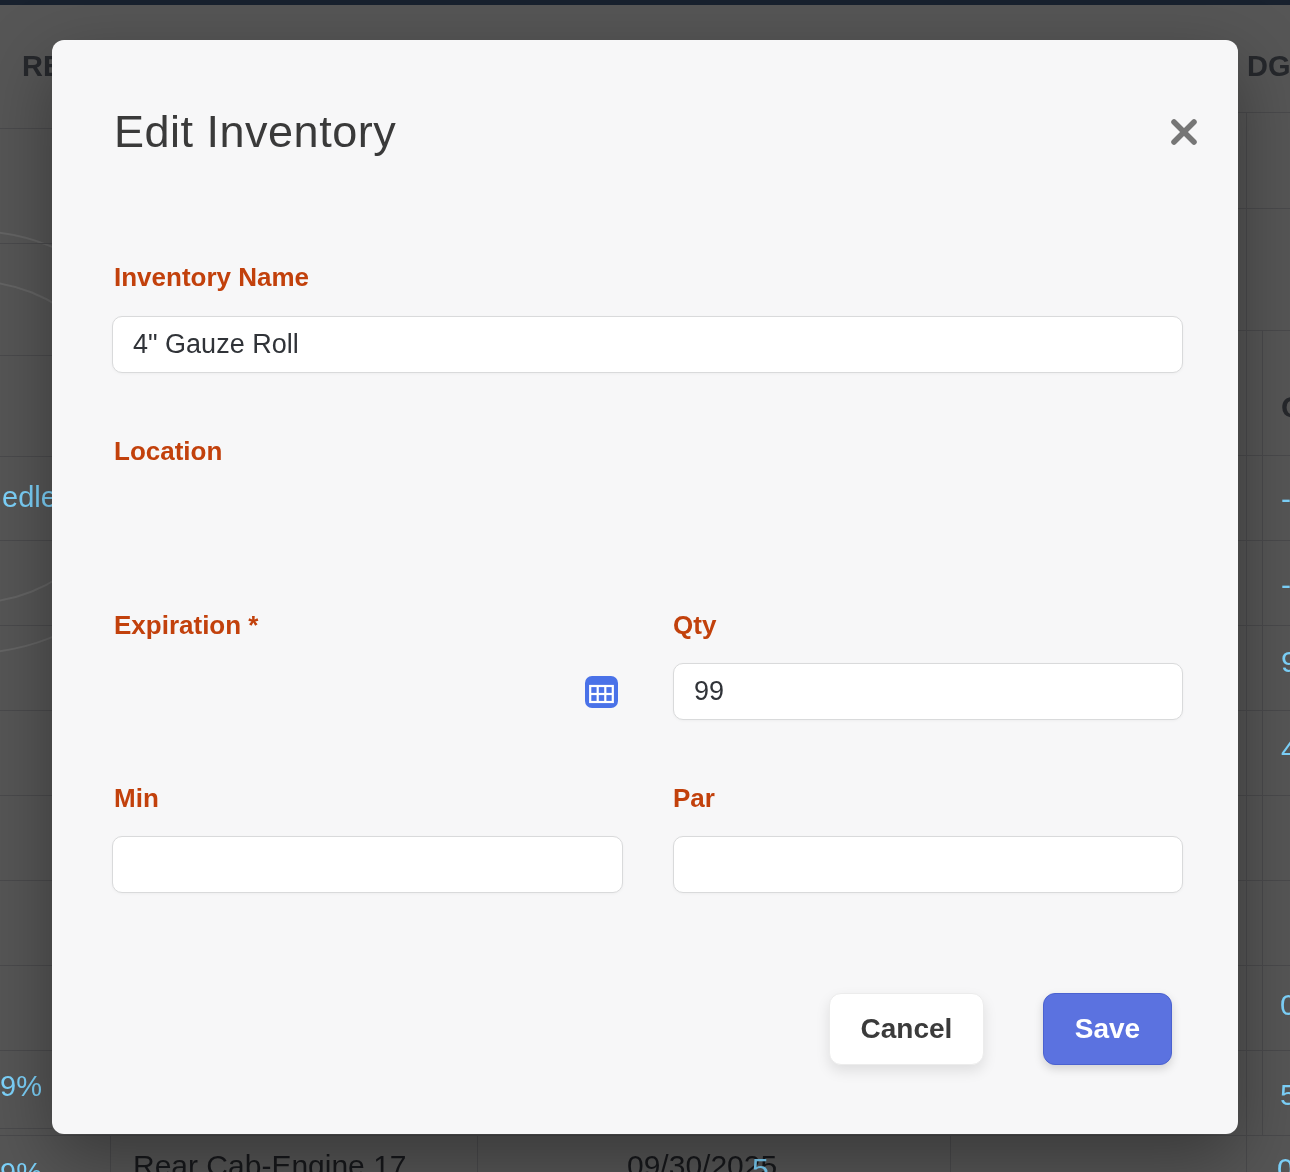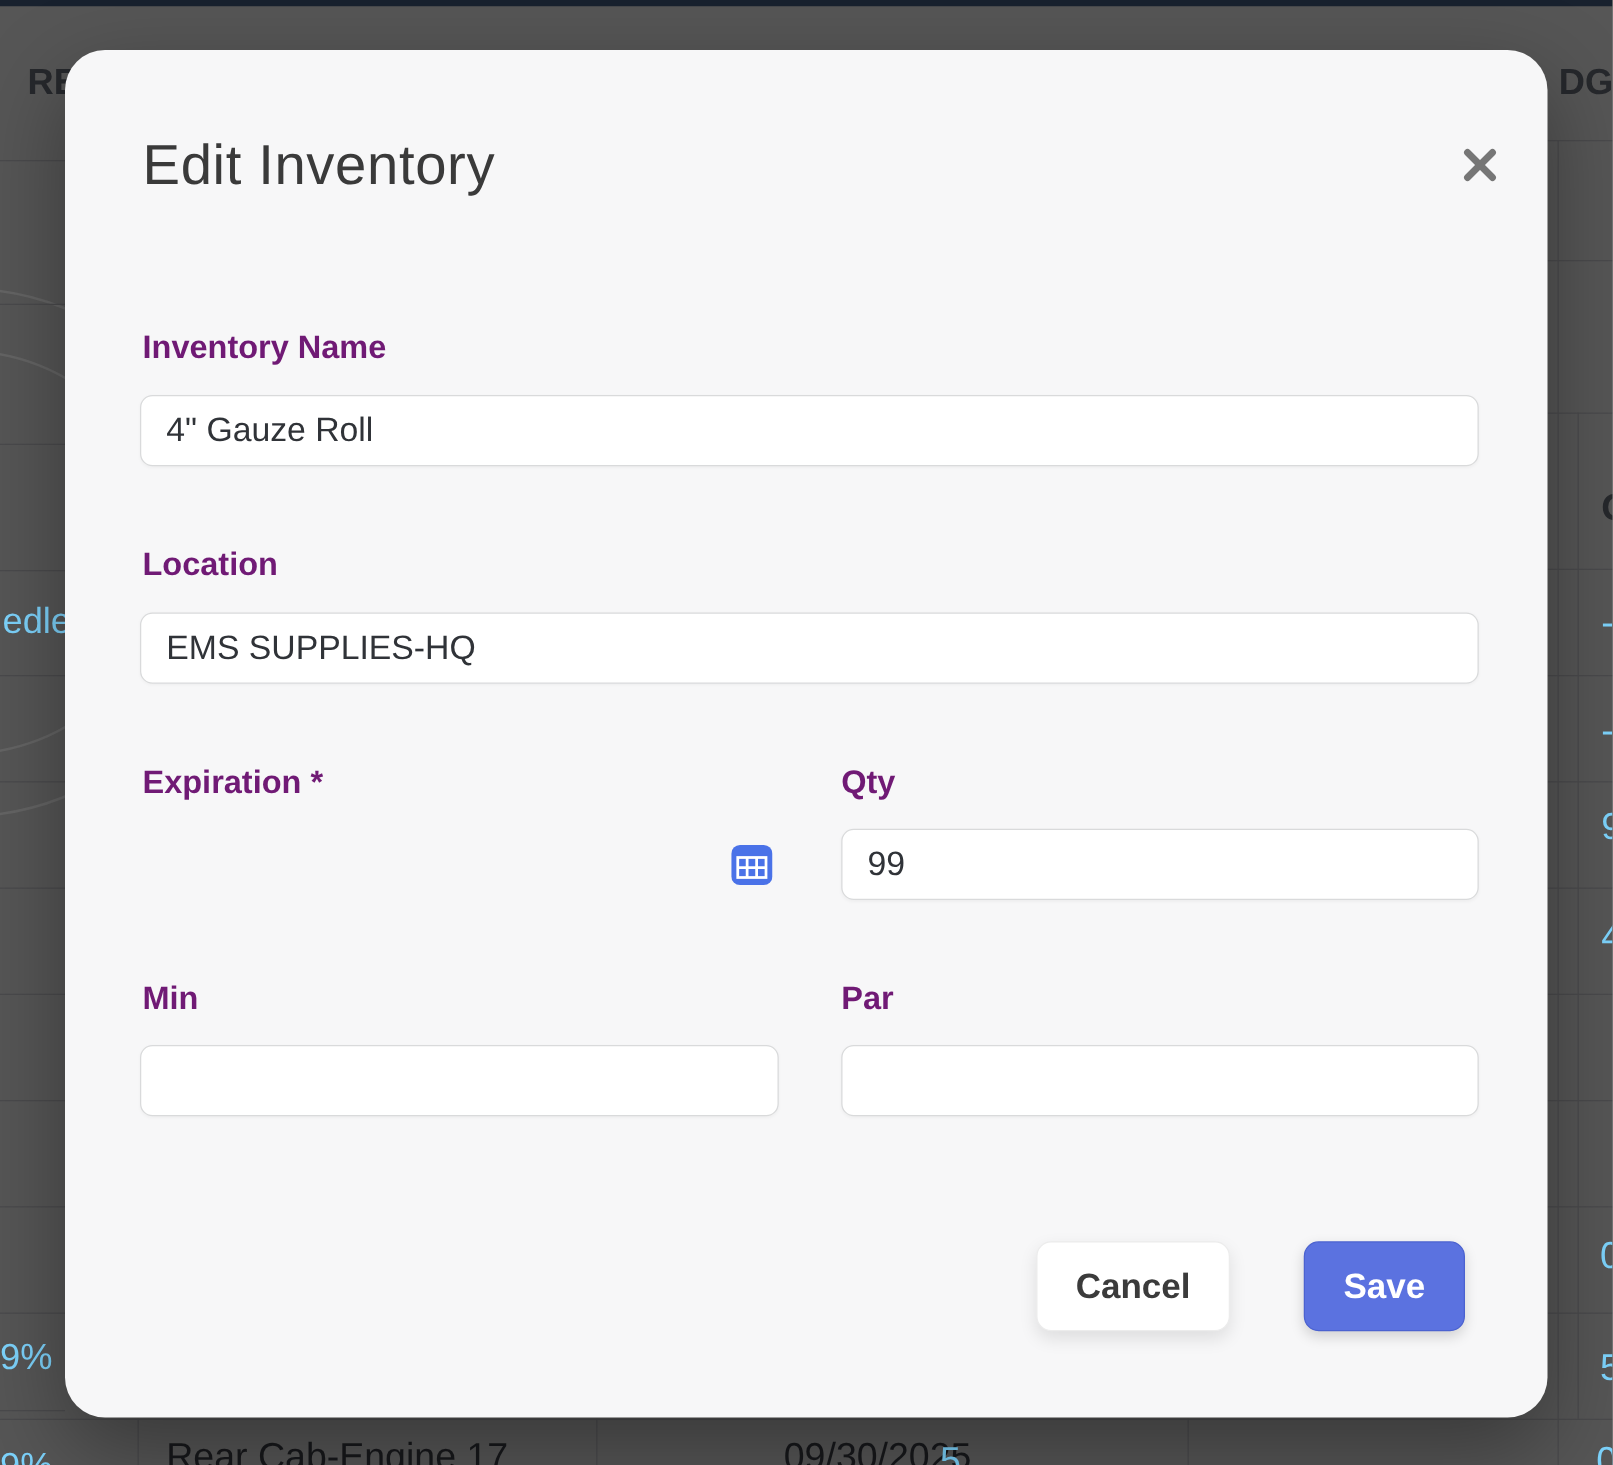--- a/index.html
+++ b/index.html
@@ -9,27 +9,27 @@
   
   .topbar{position:absolute;left:0;top:0;width:1290px;height:5px;background:#18212e;}
   .hl{position:absolute;height:1px;background:#4a4a4c;}
   .vl{position:absolute;width:1px;background:#4a4a4c;}
   .arc{position:absolute;border:2px solid rgba(125,125,125,0.35);border-radius:50%;}
   .bgtxt{position:absolute;color:#7dd3fc;font-size:30px;white-space:nowrap;}
   .bghead{position:absolute;color:#26282c;font-size:29px;font-weight:700;white-space:nowrap;}
 
   
   .modal{position:absolute;left:52px;top:40px;width:1186px;height:1094px;
-         background:#f7f7f8;border-radius:32px;
+         background:#f7f7f8;border-radius:12px;
          box-shadow:0 25px 70px rgba(0,0,0,0.35);}
   .modal-title{position:absolute;left:62px;top:66px;font-size:45px;font-weight:500;
                color:#3a3a3a;letter-spacing:0.5px;}
   .close-btn{position:absolute;left:1112px;top:72px;width:40px;height:40px;
              background:none;border:none;padding:0;cursor:pointer;}
-  .field-label{position:absolute;font-size:26px;font-weight:700;color:#701a75;white-space:nowrap;}
+  .field-label{position:absolute;font-size:26px;font-weight:700;color:#c2410c;white-space:nowrap;}
   .text-input{position:absolute;height:57px;background:#ffffff;border:1.5px solid #d9dadb;
               border-radius:10px;font-family:"Liberation Sans",sans-serif;font-size:27px;
               color:#303338;padding:0 18px 0 20px;box-sizing:border-box;outline:none;
               box-shadow:0 1px 3px rgba(0,0,0,0.04);}
   .cal-icon{position:absolute;left:533px;top:636px;width:33px;height:32px;cursor:pointer;}
   .btn{position:absolute;top:953px;height:72px;border-radius:12px;
        font-family:"Liberation Sans",sans-serif;font-size:28px;font-weight:700;cursor:pointer;}
   .btn-cancel{left:777px;width:155px;background:#ffffff;border:1px solid #ececec;
               color:#3b3b3b;box-shadow:0 6px 14px rgba(0,0,0,0.10);}
   .btn-save{left:991px;width:129px;background:#5b72e0;border:1px solid #4b62d0;
@@ -106,21 +106,20 @@
           <line x1="10" y1="10" x2="30" y2="30" stroke="#767676" stroke-width="5.5" stroke-linecap="round"></line>
           <line x1="30" y1="10" x2="10" y2="30" stroke="#767676" stroke-width="5.5" stroke-linecap="round"></line>
         </svg>
       </span>
     </button>
 
     <div class="field-label" style="left:62px;top:222px;">Inventory Name</div>
     <input class="text-input" style="left: 60px; top: 276px; width: 1071px;" type="text" value="4&quot; Gauze Roll">
 
     <div class="field-label" style="left:62px;top:396px;">Location</div>
-    <input class="text-input" style="left: 60px; top: 450px; width: 1071px;" type="text" value="EMS SUPPLIES-HQ">
 
     <div class="field-label" style="left:62px;top:570px;">Expiration *</div>
     <span class="cal-icon">
       <svg width="33" height="32" viewBox="0 0 33 32">
         <rect x="0" y="0" width="33" height="32" rx="7" fill="#4a72e8"></rect>
         <rect x="5.2" y="10" width="22.6" height="16" fill="none" stroke="#ffffff" stroke-width="2.2"></rect>
         <line x1="12.7" y1="10" x2="12.7" y2="26" stroke="#ffffff" stroke-width="2.2"></line>
         <line x1="20.3" y1="10" x2="20.3" y2="26" stroke="#ffffff" stroke-width="2.2"></line>
         <line x1="5.2" y1="18" x2="27.8" y2="18" stroke="#ffffff" stroke-width="2.2"></line>
       </svg>

